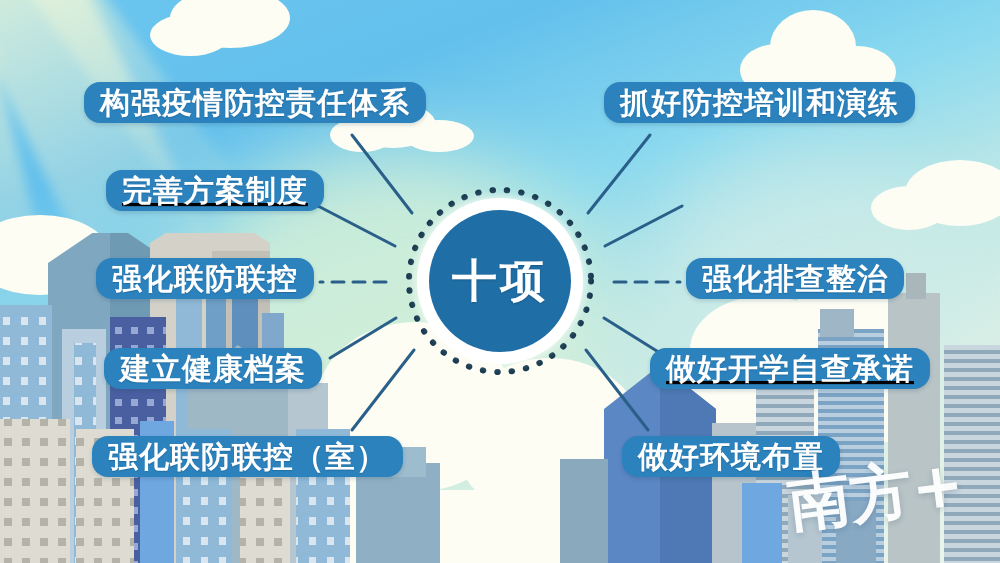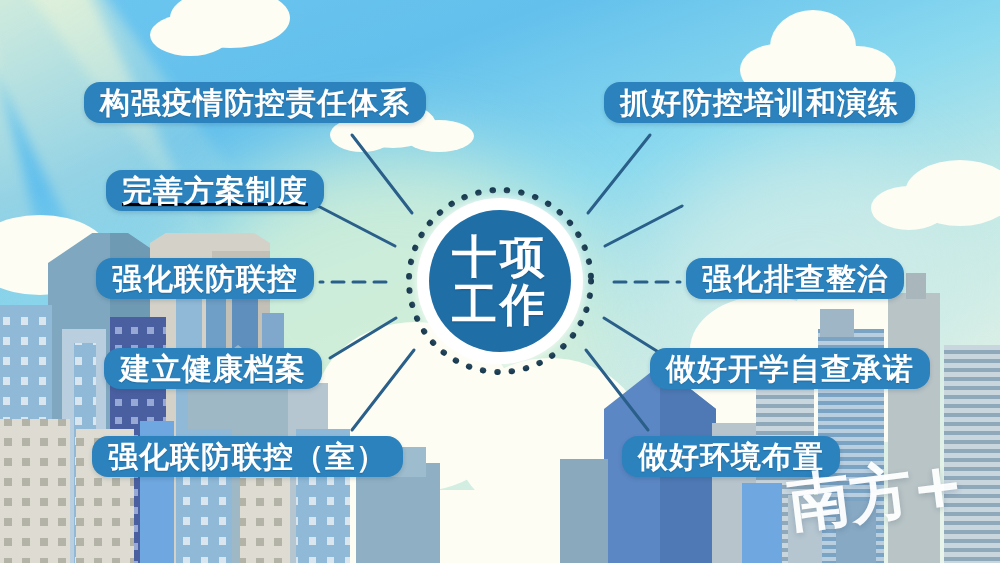--- a/index.html
+++ b/index.html
@@ -201,21 +201,20 @@
     </g>
   </svg>
 
   <div class="hub">
     <svg class="hub-dots" viewBox="0 0 196 196">
       <circle cx="98" cy="98" r="91" fill="none" stroke="#17394f" stroke-width="6" stroke-linecap="round" stroke-dasharray="0.5 14"></circle>
     </svg>
     <div class="hub-ring"></div>
     <div class="hub-core">
       <div class="hub-line">十项</div>
-      <div class="hub-line">工作</div>
     </div>
   </div>
 
   <div class="pill" style="left:84px;top:82px;">
     <span>构强疫情防控责任体系</span>
   </div>
   <div class="pill" style="left:106px;top:170px;text-decoration:underline;">
     <span>完善方案制度</span>
   </div>
   <div class="pill" style="left:104px;top:348px;">
@@ -227,21 +226,21 @@
   <div class="pill" style="left:92px;top:436px;">
     <span>强化联防联控（室）</span>
   </div>
 
   <div class="pill" style="left:604px;top:82px;">
     <span>抓好防控培训和演练</span>
   </div>
   <div class="pill" style="left:686px;top:258px;">
     <span>强化排查整治</span>
   </div>
-  <div class="pill" style="left:650px;top:348px;">
+  <div class="pill" style="left:650px;top:348px;text-decoration:underline;">
     <span>做好开学自查承诺</span>
   </div>
   <div class="pill" style="left:622px;top:436px;">
     <span>做好环境布置</span>
   </div>
 
   <div class="wm">南方+</div>
 
 </div>
 

